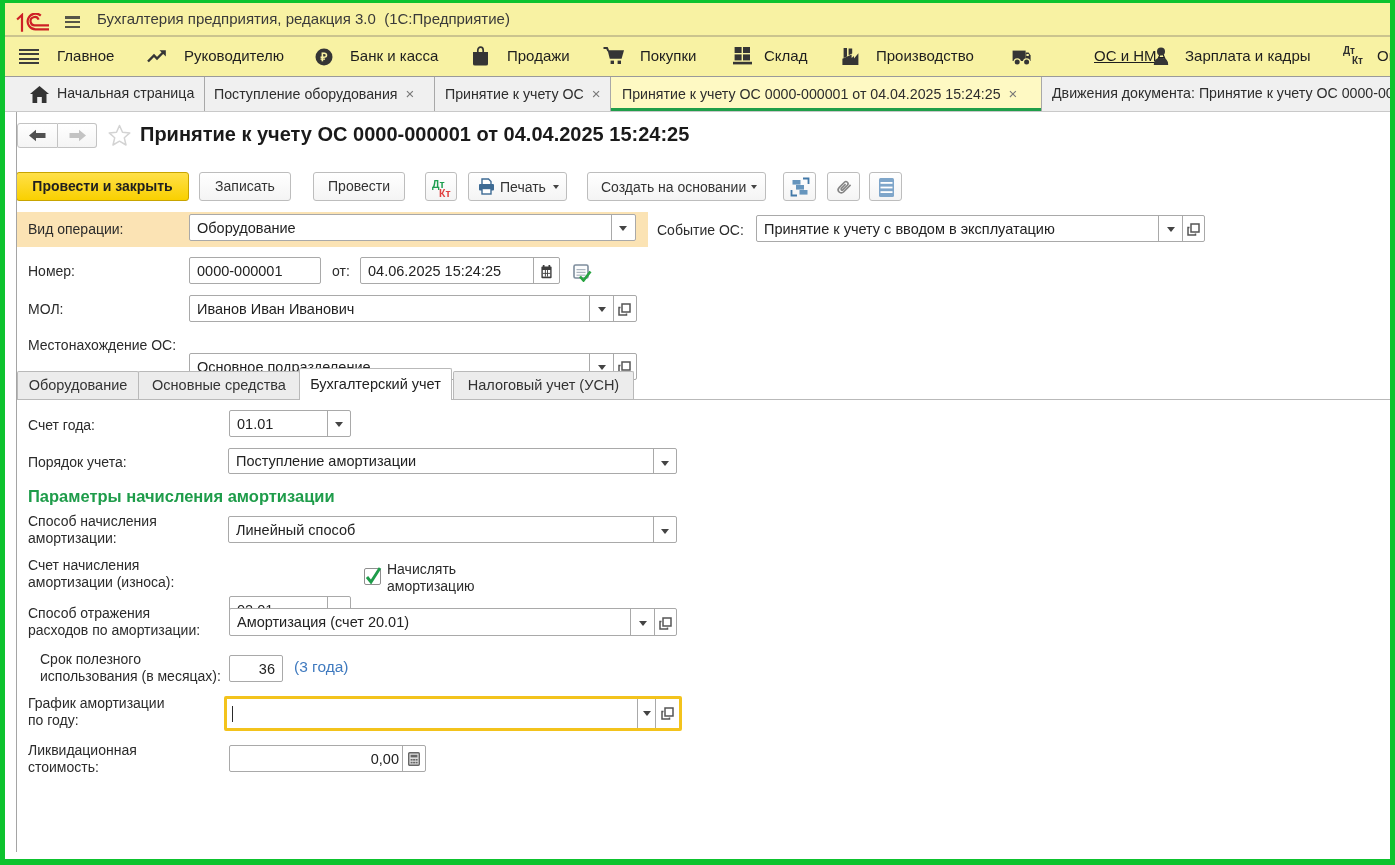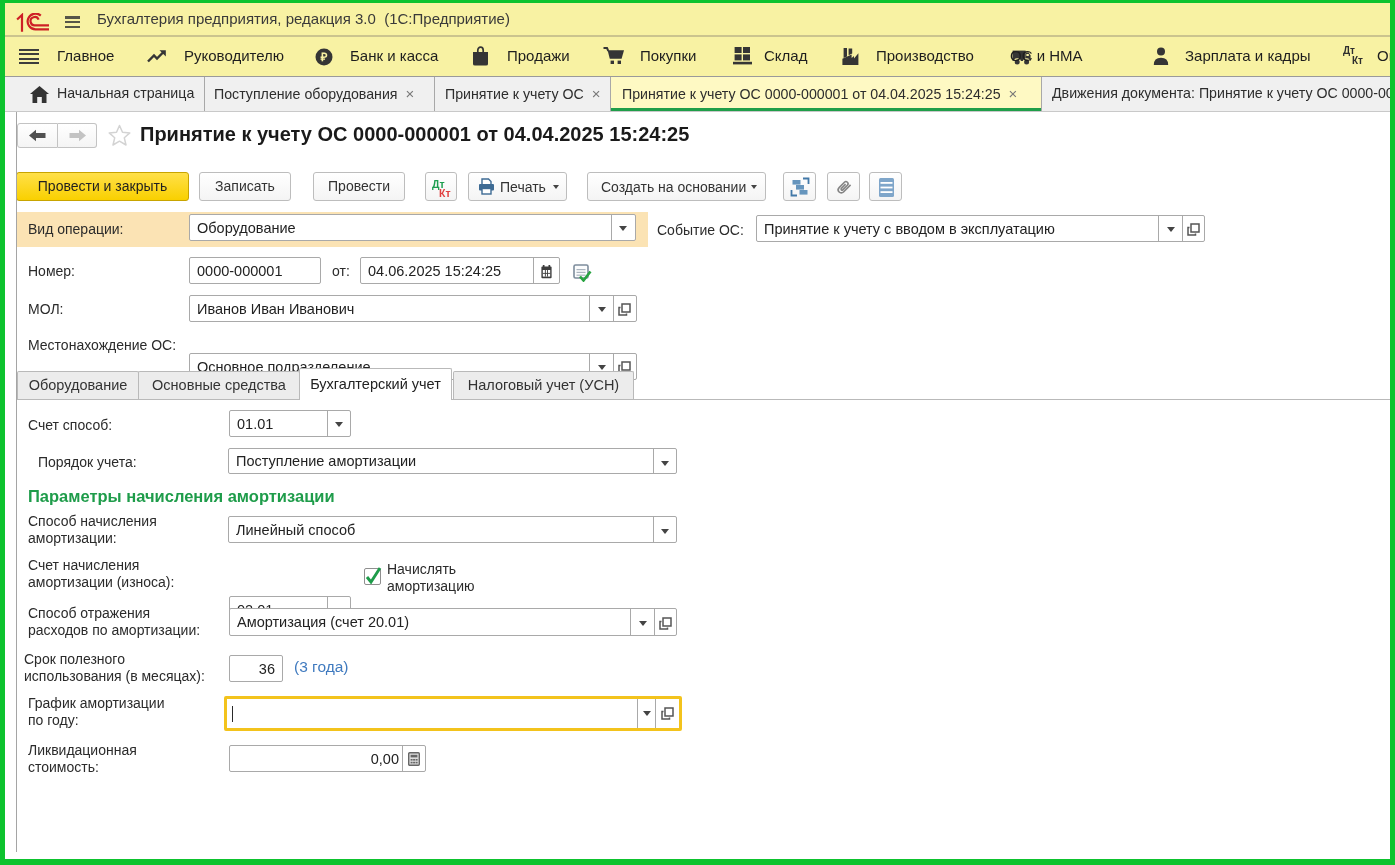--- a/index.html
+++ b/index.html
@@ -18,21 +18,21 @@
   .tab{position:absolute;top:0;height:34px;font-size:14.2px;color:#2d2d2d;white-space:nowrap;line-height:33px;}
   .tabx{color:#787878;font-size:15px;}
   .activetab{position:absolute;top:0;height:34px;background:#fef9c3;}
   .greenline{position:absolute;left:0;right:0;bottom:0px;height:3px;background:#1f9e49;}
   
   .navbtn{position:absolute;box-sizing:border-box;background:linear-gradient(#ffffff,#f4f4f4);border:1px solid #c3c3c3;}
   .doctitle{position:absolute;font-size:20px;font-weight:700;color:#1a1a1a;white-space:nowrap;}
   
   .btn{position:absolute;box-sizing:border-box;height:29px;background:linear-gradient(#ffffff,#f4f4f4);border:1px solid #bdbdbd;border-radius:3px;
        font-size:14px;color:#333;text-align:center;line-height:27px;white-space:nowrap;}
-  .ybtn{background:linear-gradient(#ffe049,#f9d000);border:1px solid #c8a400;font-weight:400;color:#1f1f1f;}
+  .ybtn{background:linear-gradient(#ffe049,#f9d000);border:1px solid #c8a400;font-weight:700;color:#1f1f1f;}
   
   .lbl{position:absolute;font-size:14px;color:#2b2b2b;white-space:nowrap;line-height:17px;}
   .fld{position:absolute;box-sizing:border-box;background:#fff;border:1px solid #a9a9a9;border-radius:2px;}
   .val{position:absolute;left:7px;top:0;bottom:0;font-size:14.5px;color:#222;white-space:nowrap;display:flex;align-items:center;}
   .csep{position:absolute;top:0;bottom:0;width:1px;background:#a9a9a9;}
   .tri{position:absolute;width:0;height:0;border-left:4px solid transparent;border-right:4px solid transparent;border-top:5px solid #444;}
   .beige{position:absolute;background:#fbe3b4;}
   .ghead{position:absolute;font-size:16.5px;font-weight:700;color:#1e9c4a;white-space:nowrap;}
 </style>
 </head>
@@ -102,21 +102,21 @@
   <div class="mi" style="left:871px;">Производство</div>
   <svg class="abs" style="left:1007px;top:11px" width="20" height="18" viewBox="0 0 20 18">
     <rect x="0.6" y="2.6" width="13" height="10.4" fill="#353535"></rect>
     <path d="M13.6,4.6 L16.6,4.6 L18.6,7.4 L18.6,13 L13.6,13 Z" fill="#353535"></path>
     <rect x="14.4" y="6" width="2.4" height="2" fill="#f8f2a3"></rect>
     <circle cx="5.2" cy="14" r="3.7" fill="#f8f2a3"></circle>
     <circle cx="5.2" cy="14" r="2.5" fill="#353535"></circle>
     <circle cx="14.6" cy="14" r="3.7" fill="#f8f2a3"></circle>
     <circle cx="14.6" cy="14" r="2.5" fill="#353535"></circle>
   </svg>
-  <div class="mi" style="left:1005px;">ОС и НМА</div>
+  <div class="mi" style="left:1089px;text-decoration:underline;">ОС и НМА</div>
   <svg class="abs" style="left:1147px;top:10px" width="18" height="18" viewBox="0 0 18 18">
     <circle cx="9" cy="4.4" r="4" fill="#353535"></circle>
     <path d="M1.8,18 Q1.8,10.8 9,10.8 Q16.2,10.8 16.2,18 Z" fill="#353535"></path>
   </svg>
   <div class="mi" style="left:1180px;">Зарплата и кадры</div>
   <div class="abs" style="left:1338px;top:8px;width:24px;height:22px;font-family:'Liberation Sans';">
     <span class="abs" style="left:0;top:0;font-size:10px;font-weight:700;color:#2e2e2e;">Дт</span>
     <span class="abs" style="left:9px;top:10px;font-size:10px;font-weight:700;color:#2e2e2e;">Кт</span>
   </div>
   <div class="mi" style="left:1372px;">Операции</div>
@@ -268,27 +268,27 @@
     <path d="M2.5,4.5 L1,4.5 L1,12 L8.5,12 L8.5,10.5" fill="none" stroke="#555" stroke-width="1.5"></path>
   </svg>
 </div>
 
 <div class="abs" style="left:17px;top:399px;width:1373px;height:1px;background:#b9b9b9;"></div>
 <div class="abs" style="left:17px;top:371px;width:122px;height:28px;background:#ececec;border:1px solid #b9b9b9;border-bottom:none;border-radius:2px 2px 0 0;box-sizing:border-box;font-size:14.5px;color:#333;text-align:center;line-height:27px;">Оборудование</div>
 <div class="abs" style="left:138px;top:371px;width:162px;height:28px;background:#ececec;border:1px solid #b9b9b9;border-bottom:none;border-radius:2px 2px 0 0;box-sizing:border-box;font-size:14.5px;color:#333;text-align:center;line-height:27px;">Основные средства</div>
 <div class="abs" style="left:299px;top:368px;width:153px;height:32px;background:#fff;border:1px solid #b9b9b9;border-bottom:none;border-radius:2px 2px 0 0;box-sizing:border-box;font-size:14.5px;color:#222;text-align:center;line-height:30px;z-index:2;">Бухгалтерский учет</div>
 <div class="abs" style="left:453px;top:371px;width:181px;height:28px;background:#ececec;border:1px solid #b9b9b9;border-bottom:none;border-radius:2px 2px 0 0;box-sizing:border-box;font-size:14.5px;color:#333;text-align:center;line-height:27px;">Налоговый учет (УСН)</div>
 
-<div class="lbl" style="left:28px;top:417px;">Счет способ:</div>
+<div class="lbl" style="left:28px;top:417px;">Счет года:</div>
 <div class="fld" style="left:229px;top:410px;width:122px;height:27px;">
   <span class="val">01.01</span>
   <div class="csep" style="right:22px;"></div>
   <span class="tri" style="right:7px;top:11px;"></span>
 </div>
-<div class="lbl" style="left:28px;top:454px;margin-left:10px;">Порядок учета:</div>
+<div class="lbl" style="left:28px;top:454px;">Порядок учета:</div>
 <div class="fld" style="left:228px;top:448px;width:449px;height:26px;">
   <span class="val">Поступление амортизации</span>
   <div class="csep" style="right:22px;"></div>
   <span class="tri" style="right:7px;top:11.5px;"></span>
 </div>
 
 <div class="ghead" style="left:28px;top:487px;">Параметры начисления амортизации</div>
 
 <div class="lbl" style="left:28px;top:513px;">Способ начисления<br>амортизации:</div>
 <div class="fld" style="left:228px;top:516px;width:449px;height:27px;">
@@ -314,21 +314,21 @@
   <span class="val">Амортизация (счет 20.01)</span>
   <div class="csep" style="right:45px;"></div>
   <span class="tri" style="right:29px;top:11.5px;"></span>
   <div class="csep" style="right:21px;"></div>
   <svg class="abs" style="right:4.5px;top:7.5px" width="13" height="13" viewBox="0 0 13 13">
     <rect x="4" y="1" width="8" height="8" fill="none" stroke="#555" stroke-width="1.5"></rect>
     <path d="M2.5,4.5 L1,4.5 L1,12 L8.5,12 L8.5,10.5" fill="none" stroke="#555" stroke-width="1.5"></path>
   </svg>
 </div>
 
-<div class="lbl" style="left:24px;top:651px;">Срок полезного<br>использования (в месяцах):</div>
+<div class="lbl" style="left:40px;top:651px;">Срок полезного<br>использования (в месяцах):</div>
 <div class="fld" style="left:229px;top:655px;width:54px;height:27px;">
   <span class="val" style="left:auto;right:7px;">36</span>
 </div>
 <div class="abs" style="left:294px;top:658px;font-size:15.5px;color:#3f7abf;">(3 года)</div>
 
 <div class="lbl" style="left:28px;top:695px;">График амортизации<br>по году:</div>
 <div class="abs" style="left:224px;top:696px;width:458px;height:35px;border:3px solid #f3c31c;border-radius:2px;box-sizing:border-box;background:#fff;">
   <div class="abs" style="left:5px;top:7px;width:1px;height:16px;background:#2a2a2a;"></div>
   <div class="csep" style="right:41px;top:0;bottom:0;"></div>
   <span class="tri" style="right:28px;top:12px;"></span>

